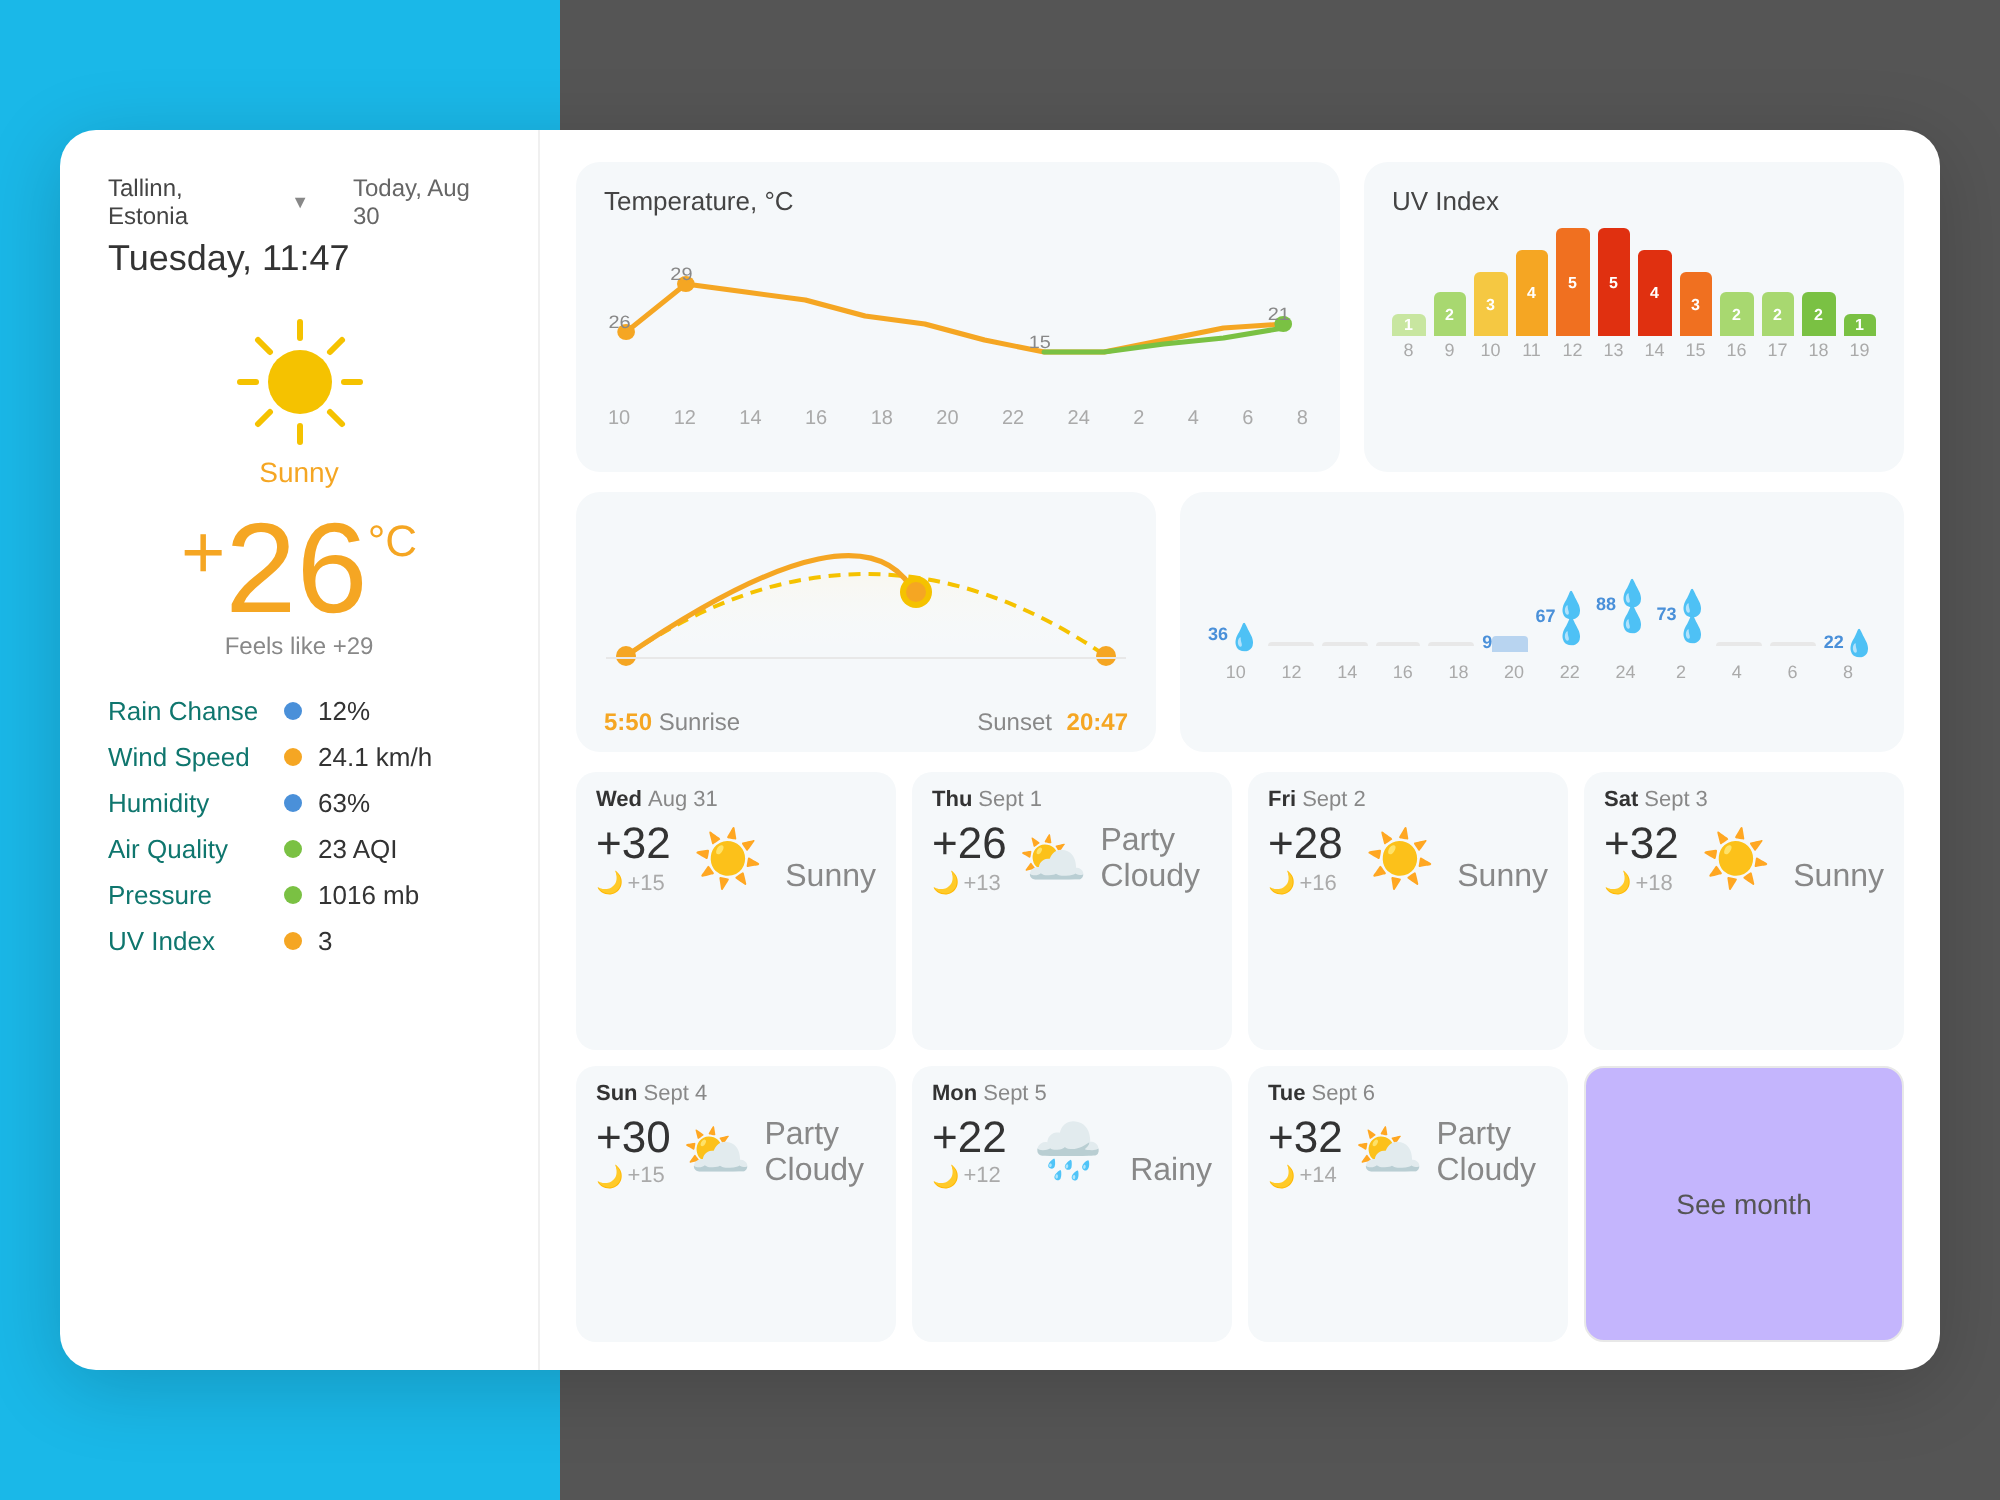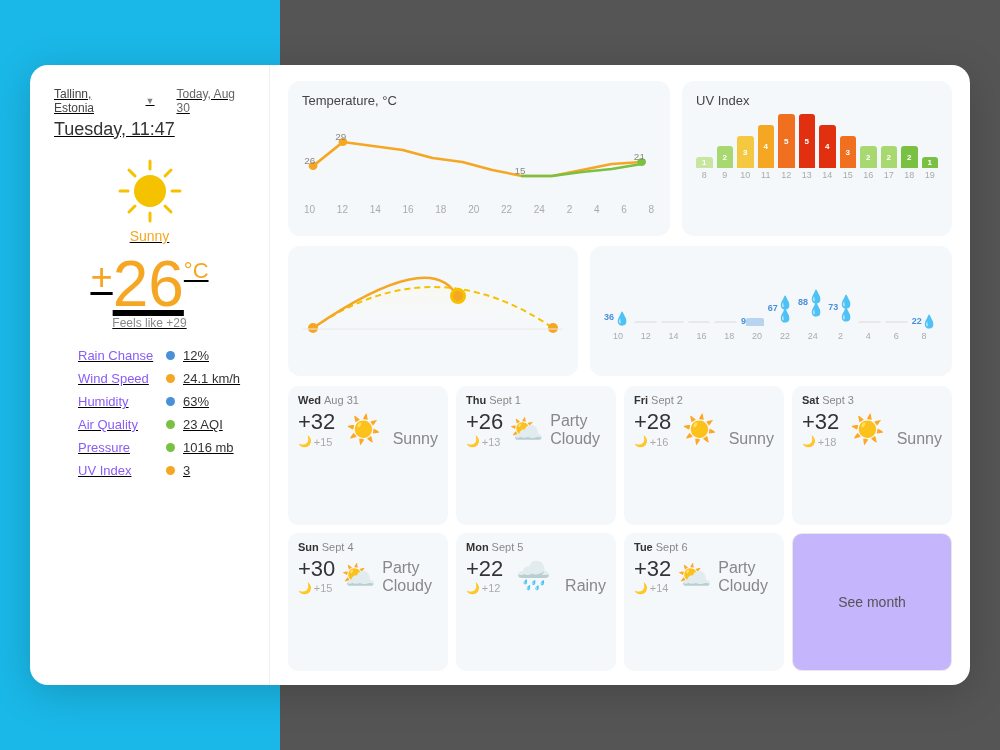--- a/index.html
+++ b/index.html
@@ -28,21 +28,20 @@
       box-shadow: 0 8px 40px rgba(0,0,0,0.18);
     }
     
     .left-panel {
       width: 240px;
       min-width: 240px;
       padding: 22px 24px 20px 24px;
       display: flex;
       flex-direction: column;
       border-right: 1px solid #f0f0f0;
-      text-decoration: underline;
     }
     .location-row {
       display: flex; align-items: center; gap: 18px;
       font-size: 12px; color: #555;
     }
     .day-time {
       font-size: 18px; color: #333; font-weight: 500;
       margin-top: 4px; margin-bottom: 10px;
     }
     .sun-icon-wrap {
@@ -53,21 +52,21 @@
     .weather-label {
       text-align: center; color: #f5a623; font-size: 14px; margin-bottom: 6px;
     }
     .feels-like { font-size: 12px; color: #888; margin-bottom: 12px; }
     .stats-list { margin-top: 6px; }
     .stat-row {
       display: flex; align-items: center;
       font-size: 13px; color: #555;
       padding: 4px 0;
     }
-    .stat-label { width: 88px; color: #8b5cf6; margin-left: 24px; }
+    .stat-label { width: 88px; color: #0f766e; }
     .stat-dot {
       width: 9px; height: 9px; border-radius: 50%;
       margin-right: 8px; flex-shrink: 0;
     }
     .stat-val { color: #333; }
 
     
     .right-panel {
       flex: 1;
       display: flex;
@@ -370,20 +369,30 @@
             <circle cx="155" cy="40" r="8" fill="#f5c200"></circle>
             <circle cx="155" cy="40" r="5" fill="#f5a623"></circle>
 
             <circle cx="10" cy="72" r="5" fill="#f5a623"></circle>
 
             <circle cx="250" cy="72" r="5" fill="#f5a623"></circle>
 
             <line x1="0" y1="73" x2="260" y2="73" stroke="#e8e8e8" stroke-width="1"></line>
           </svg>
         </div>
+        <div class="sun-times">
+          <span>
+            <span style="color:#f5a623;font-weight:600;">5:50</span>
+            <span style="color:#888;">Sunrise</span>
+          </span>
+          <span>
+            <span style="color:#888;">Sunset</span>
+            <span style="color:#f5a623;font-weight:600;margin-left:4px;">20:47</span>
+          </span>
+        </div>
       </div>
 
       <div class="rain-chart-box">
         <div class="rain-bars-area" id="rain-bars">
             <div class="rain-bar-col">
     <span class="rain-val">36</span>
     <span class="rain-drop">💧</span>
     <div class="rain-bar" style="height:20px;background:#b8d4f0;"></div>
   </div>
             <div class="rain-bar-col">

